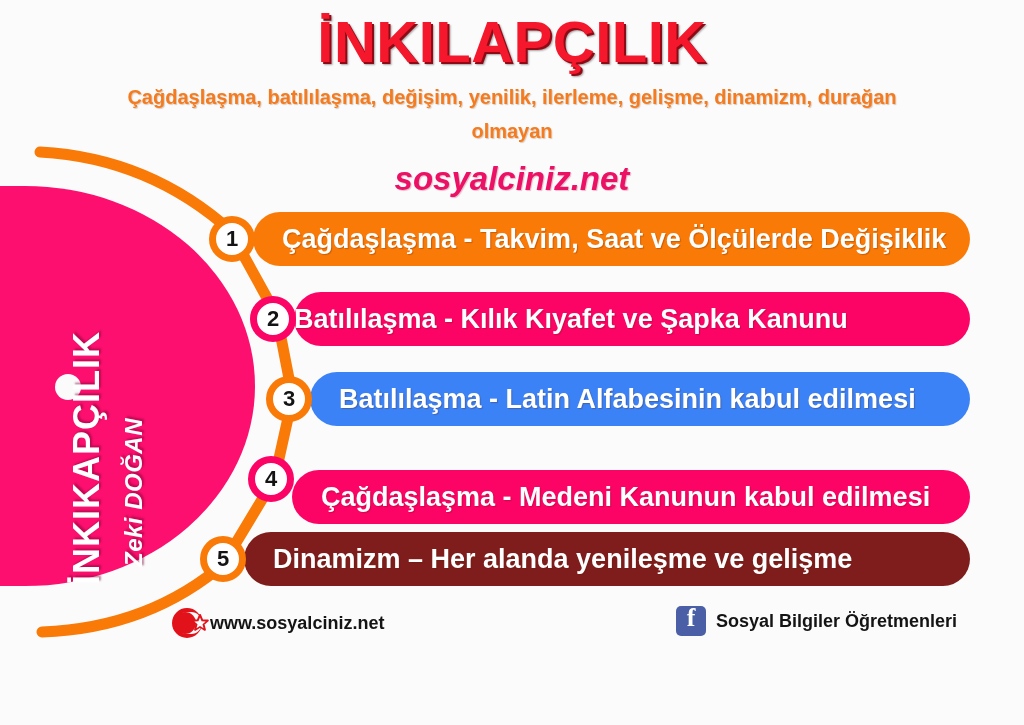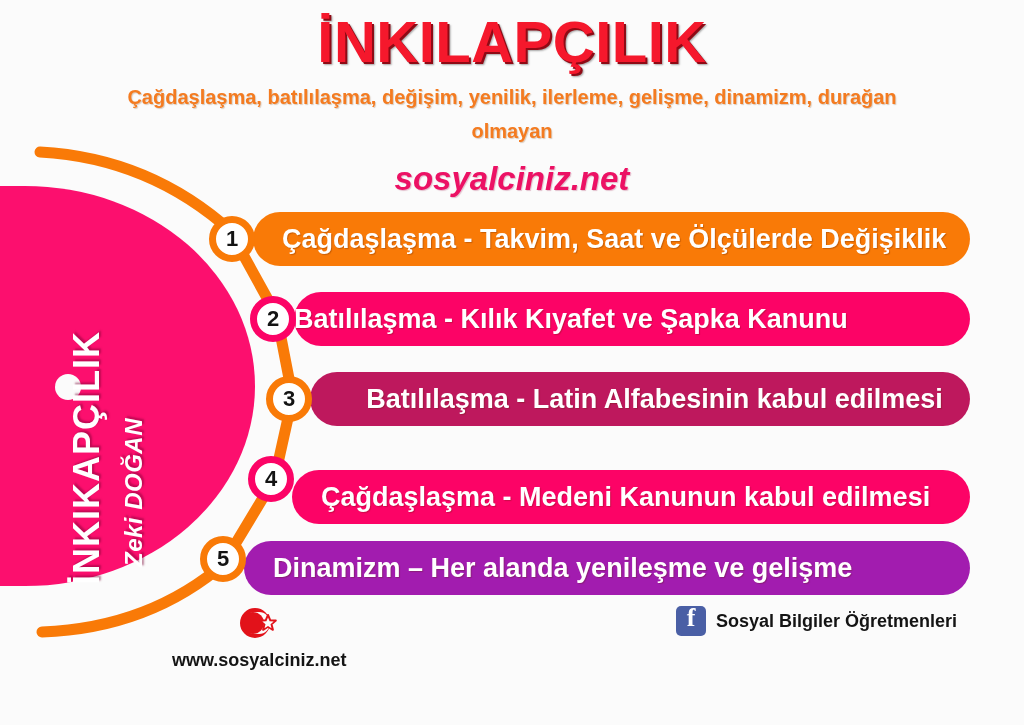--- a/index.html
+++ b/index.html
@@ -142,22 +142,20 @@
   }
   .bullet.orange { border: 7px solid #F97A07; }
   .bullet.pink   { border: 7px solid #FC0366; }
 
   
   #footer-left {
     position: absolute;
     left: 172px; top: 608px;
     display: flex;
     align-items: center;
-    gap: 12px;
-    flex-direction: column;
   }
   #footer-right {
     position: absolute;
     left: 676px; top: 606px;
     display: flex;
     align-items: center;
     gap: 10px;
   }
   .footer-text {
     font-size: 18px;
@@ -214,35 +212,35 @@
     <span>1</span>
   </div>
 
   <div class="row" style="left:294px; top:292px; width:676px; background:#FC0366;">
     <span class="row-label" style="">Batılılaşma - Kılık Kıyafet ve Şapka Kanunu</span>
   </div>
   <div class="bullet pink" style="left:250px; top:296px;">
     <span>2</span>
   </div>
 
-  <div class="row" style="left:310px; top:372px; width:660px; background:#be185d;justify-content:center;">
+  <div class="row" style="left:310px; top:372px; width:660px; background:#3b82f6;">
     <span class="row-label" style="margin-left:29px;">Batılılaşma - Latin Alfabesinin kabul edilmesi</span>
   </div>
   <div class="bullet orange" style="left:266px; top:376px;">
     <span>3</span>
   </div>
 
   <div class="row" style="left:292px; top:452px; width:678px; background:#FC0366;margin-top:18px;">
     <span class="row-label" style="margin-left:29px;">Çağdaşlaşma - Medeni Kanunun kabul edilmesi</span>
   </div>
   <div class="bullet pink" style="left:248px; top:456px;">
     <span>4</span>
   </div>
 
-  <div class="row" style="left:244px; top:532px; width:726px; background:#a21caf;margin-top:9px;">
+  <div class="row" style="left:244px; top:532px; width:726px; background:#7f1d1d;">
     <span class="row-label" style="margin-left:29px;">Dinamizm – Her alanda yenileşme ve gelişme</span>
   </div>
   <div class="bullet orange" style="left:200px; top:536px;">
     <span>5</span>
   </div>
 
   <div id="footer-left">
     <svg width="38" height="30" viewBox="0 0 38 30">
       <circle cx="15" cy="15" r="13" fill="none" stroke="#E2121A" stroke-width="4"></circle>
       <circle cx="19" cy="15" r="11" fill="#FBFBFB"></circle>

